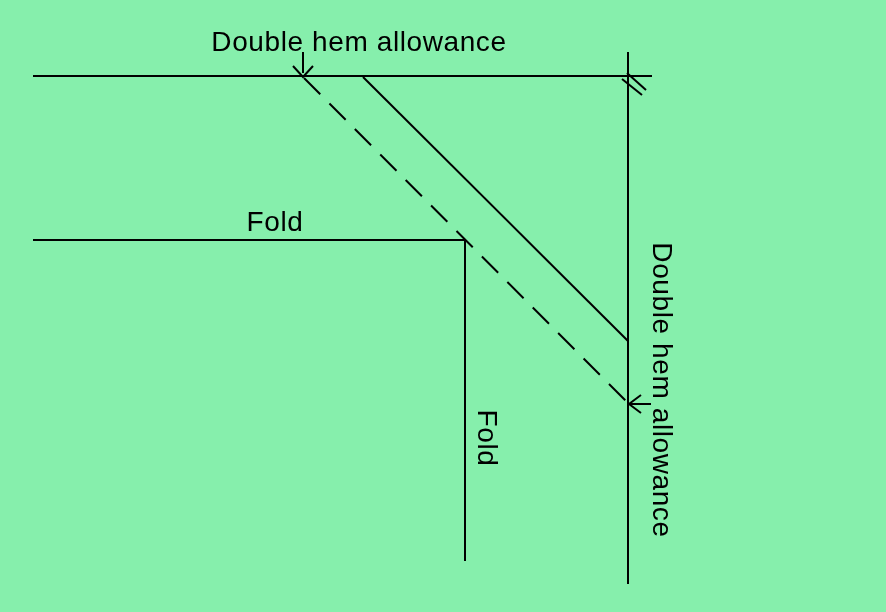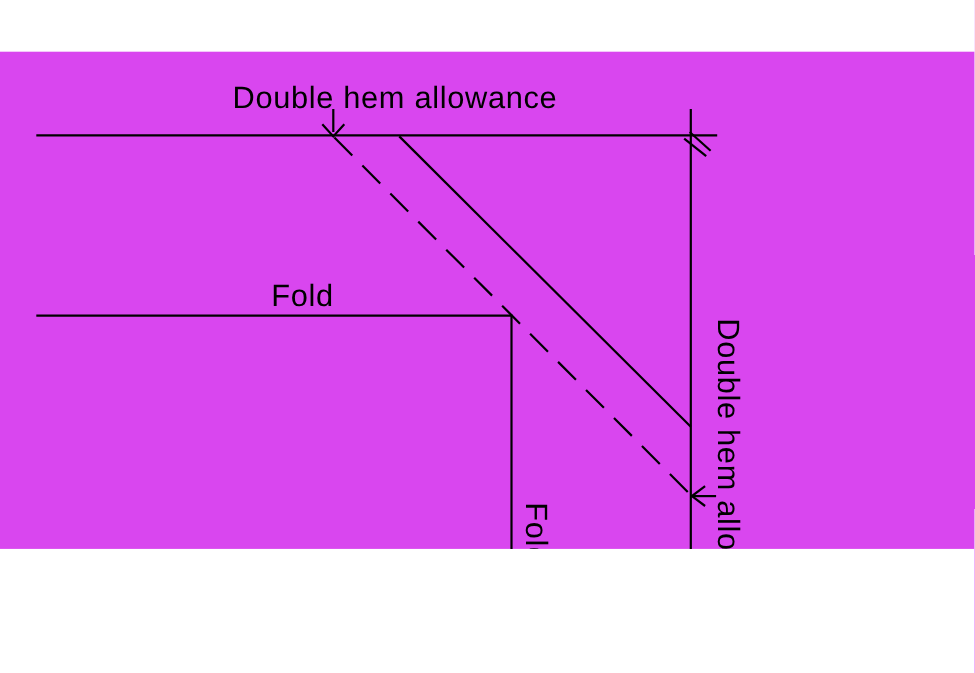--- a/index.html
+++ b/index.html
@@ -3,25 +3,24 @@
 <meta charset="utf-8">
 <style>
   html, body {
     margin: 0;
     padding: 0;
     background: #ffffff;
   }
   .canvas {
     position: relative;
     width: 886px;
-    height: 452px;
-    background: #d946ef;
+    height: 612px;
+    background: #86efac;
     overflow: hidden;
     font-family: "Liberation Sans", "DejaVu Sans", sans-serif;
-    margin-top: 47px;
   }
   .diagram-svg {
     position: absolute;
     left: 0;
     top: 0;
   }
   .label {
     position: absolute;
     color: #000000;
     font-size: 28px;

